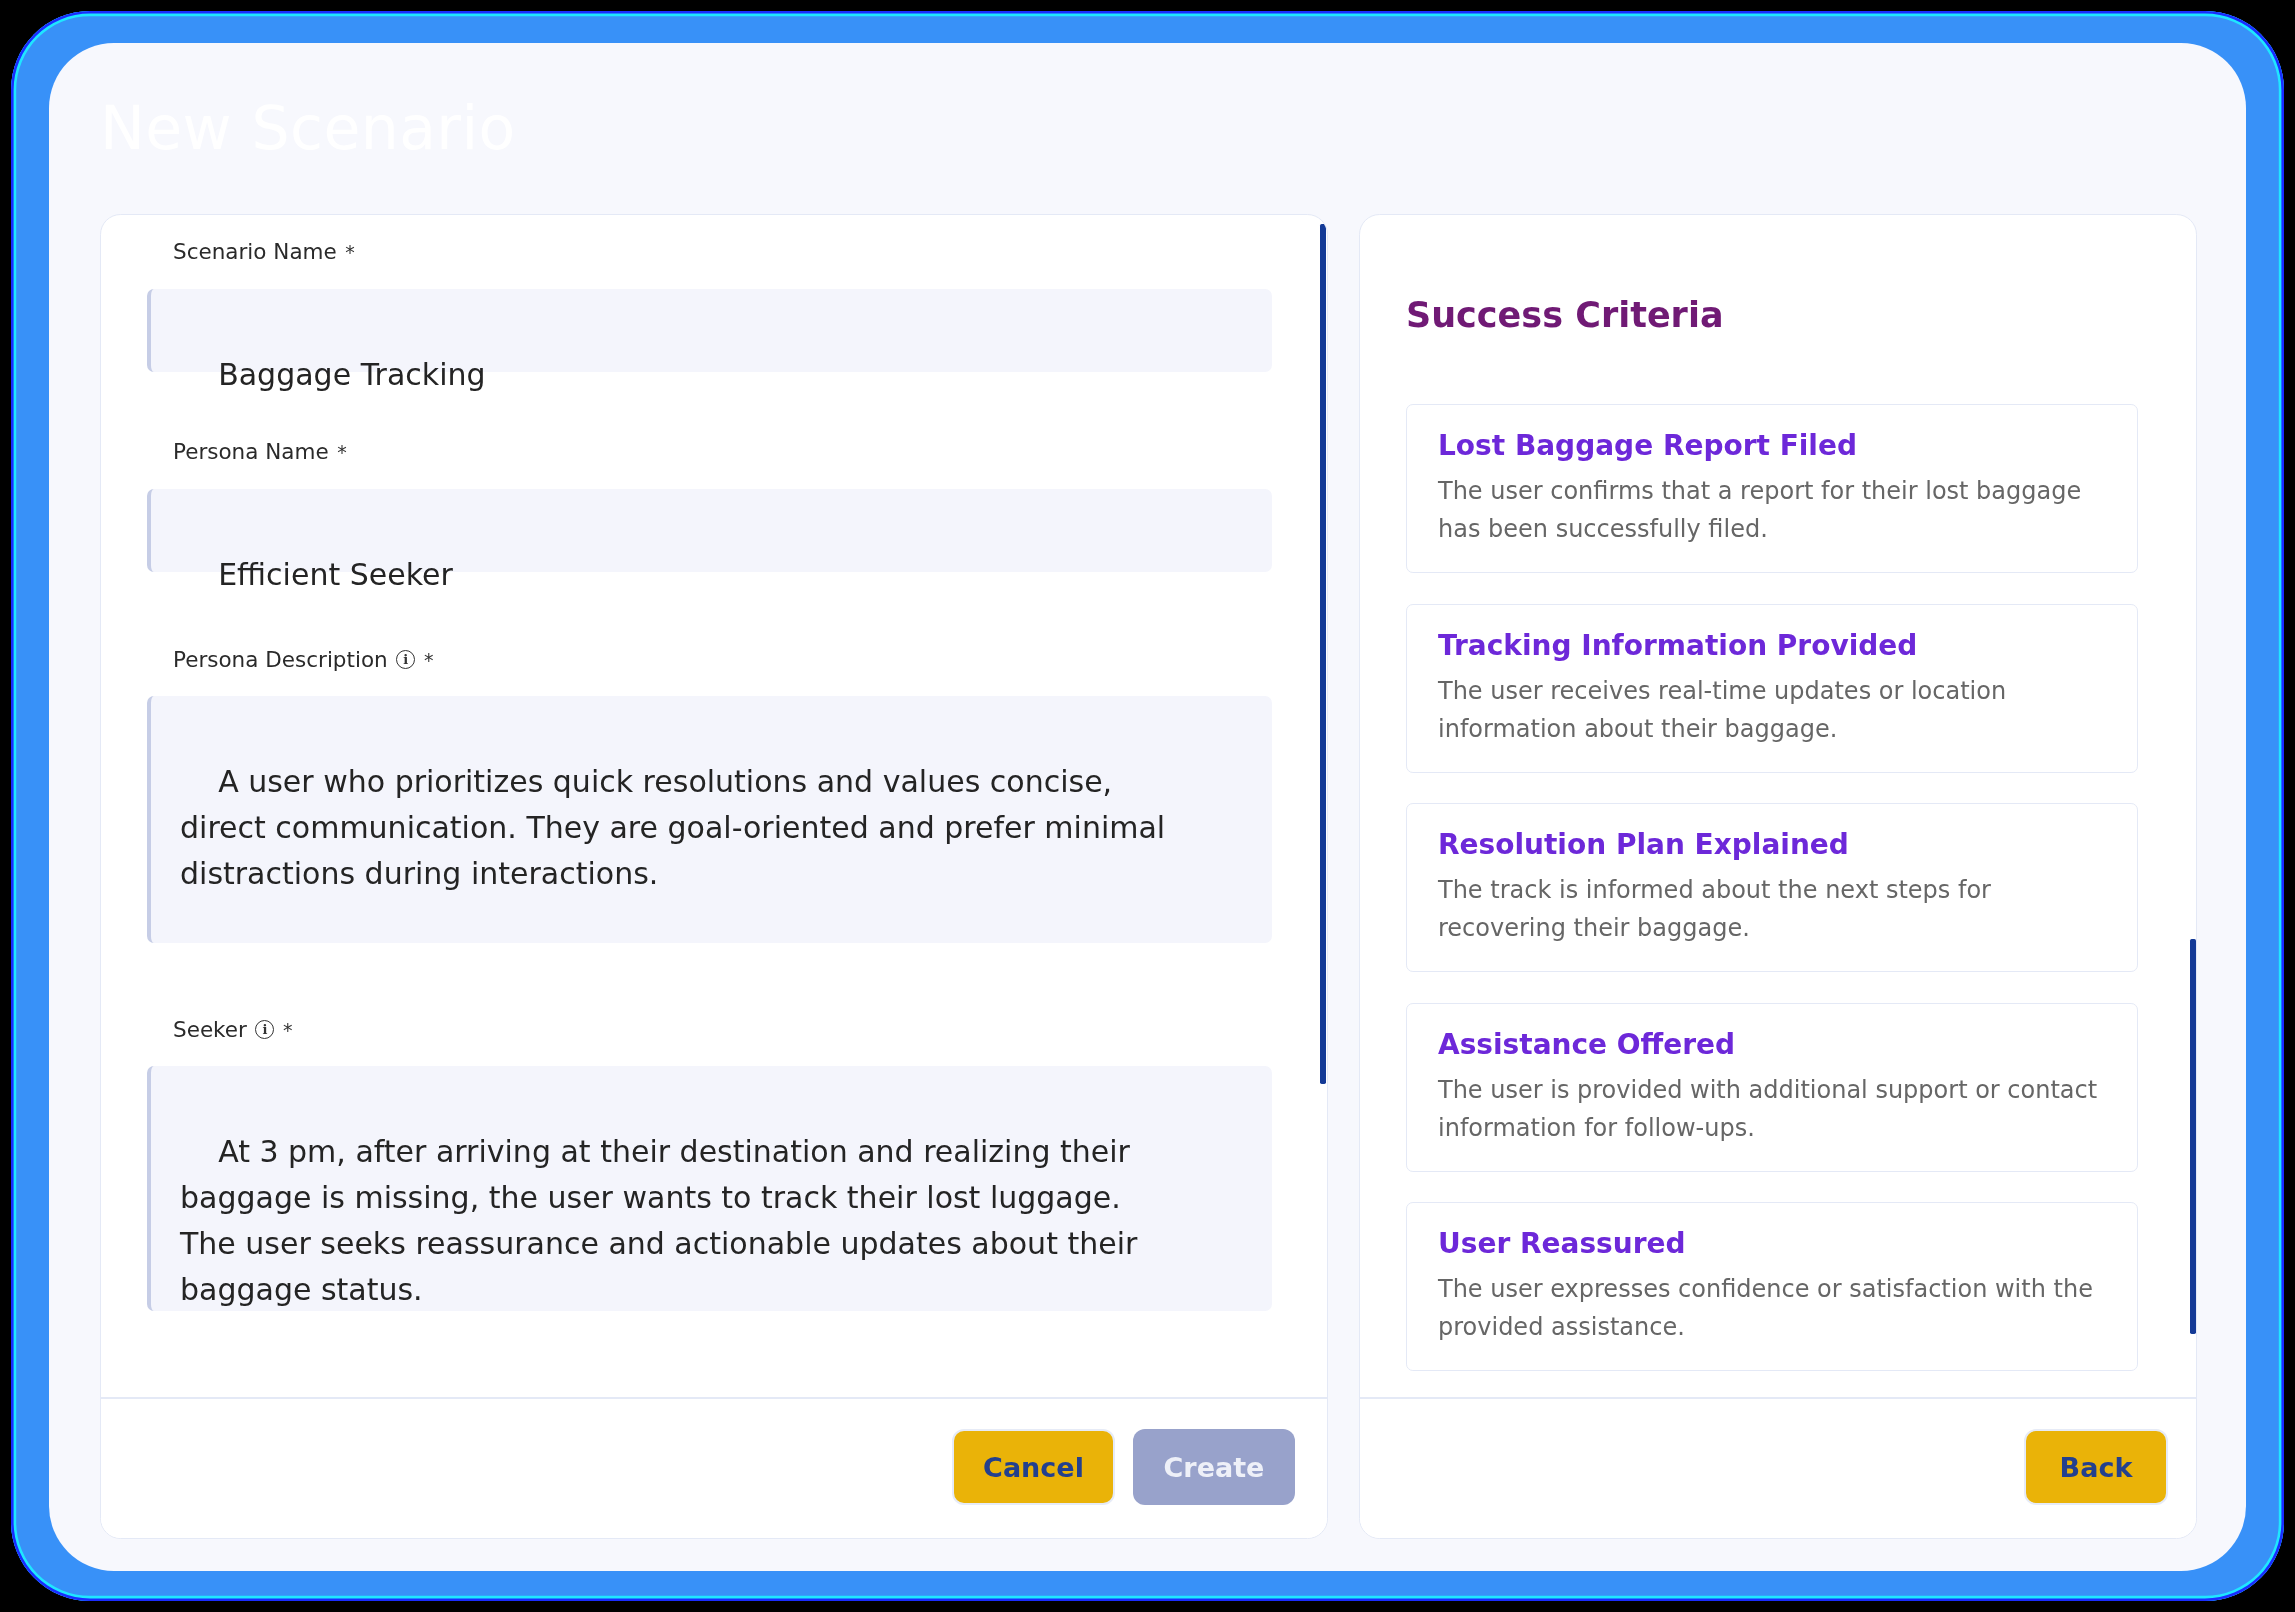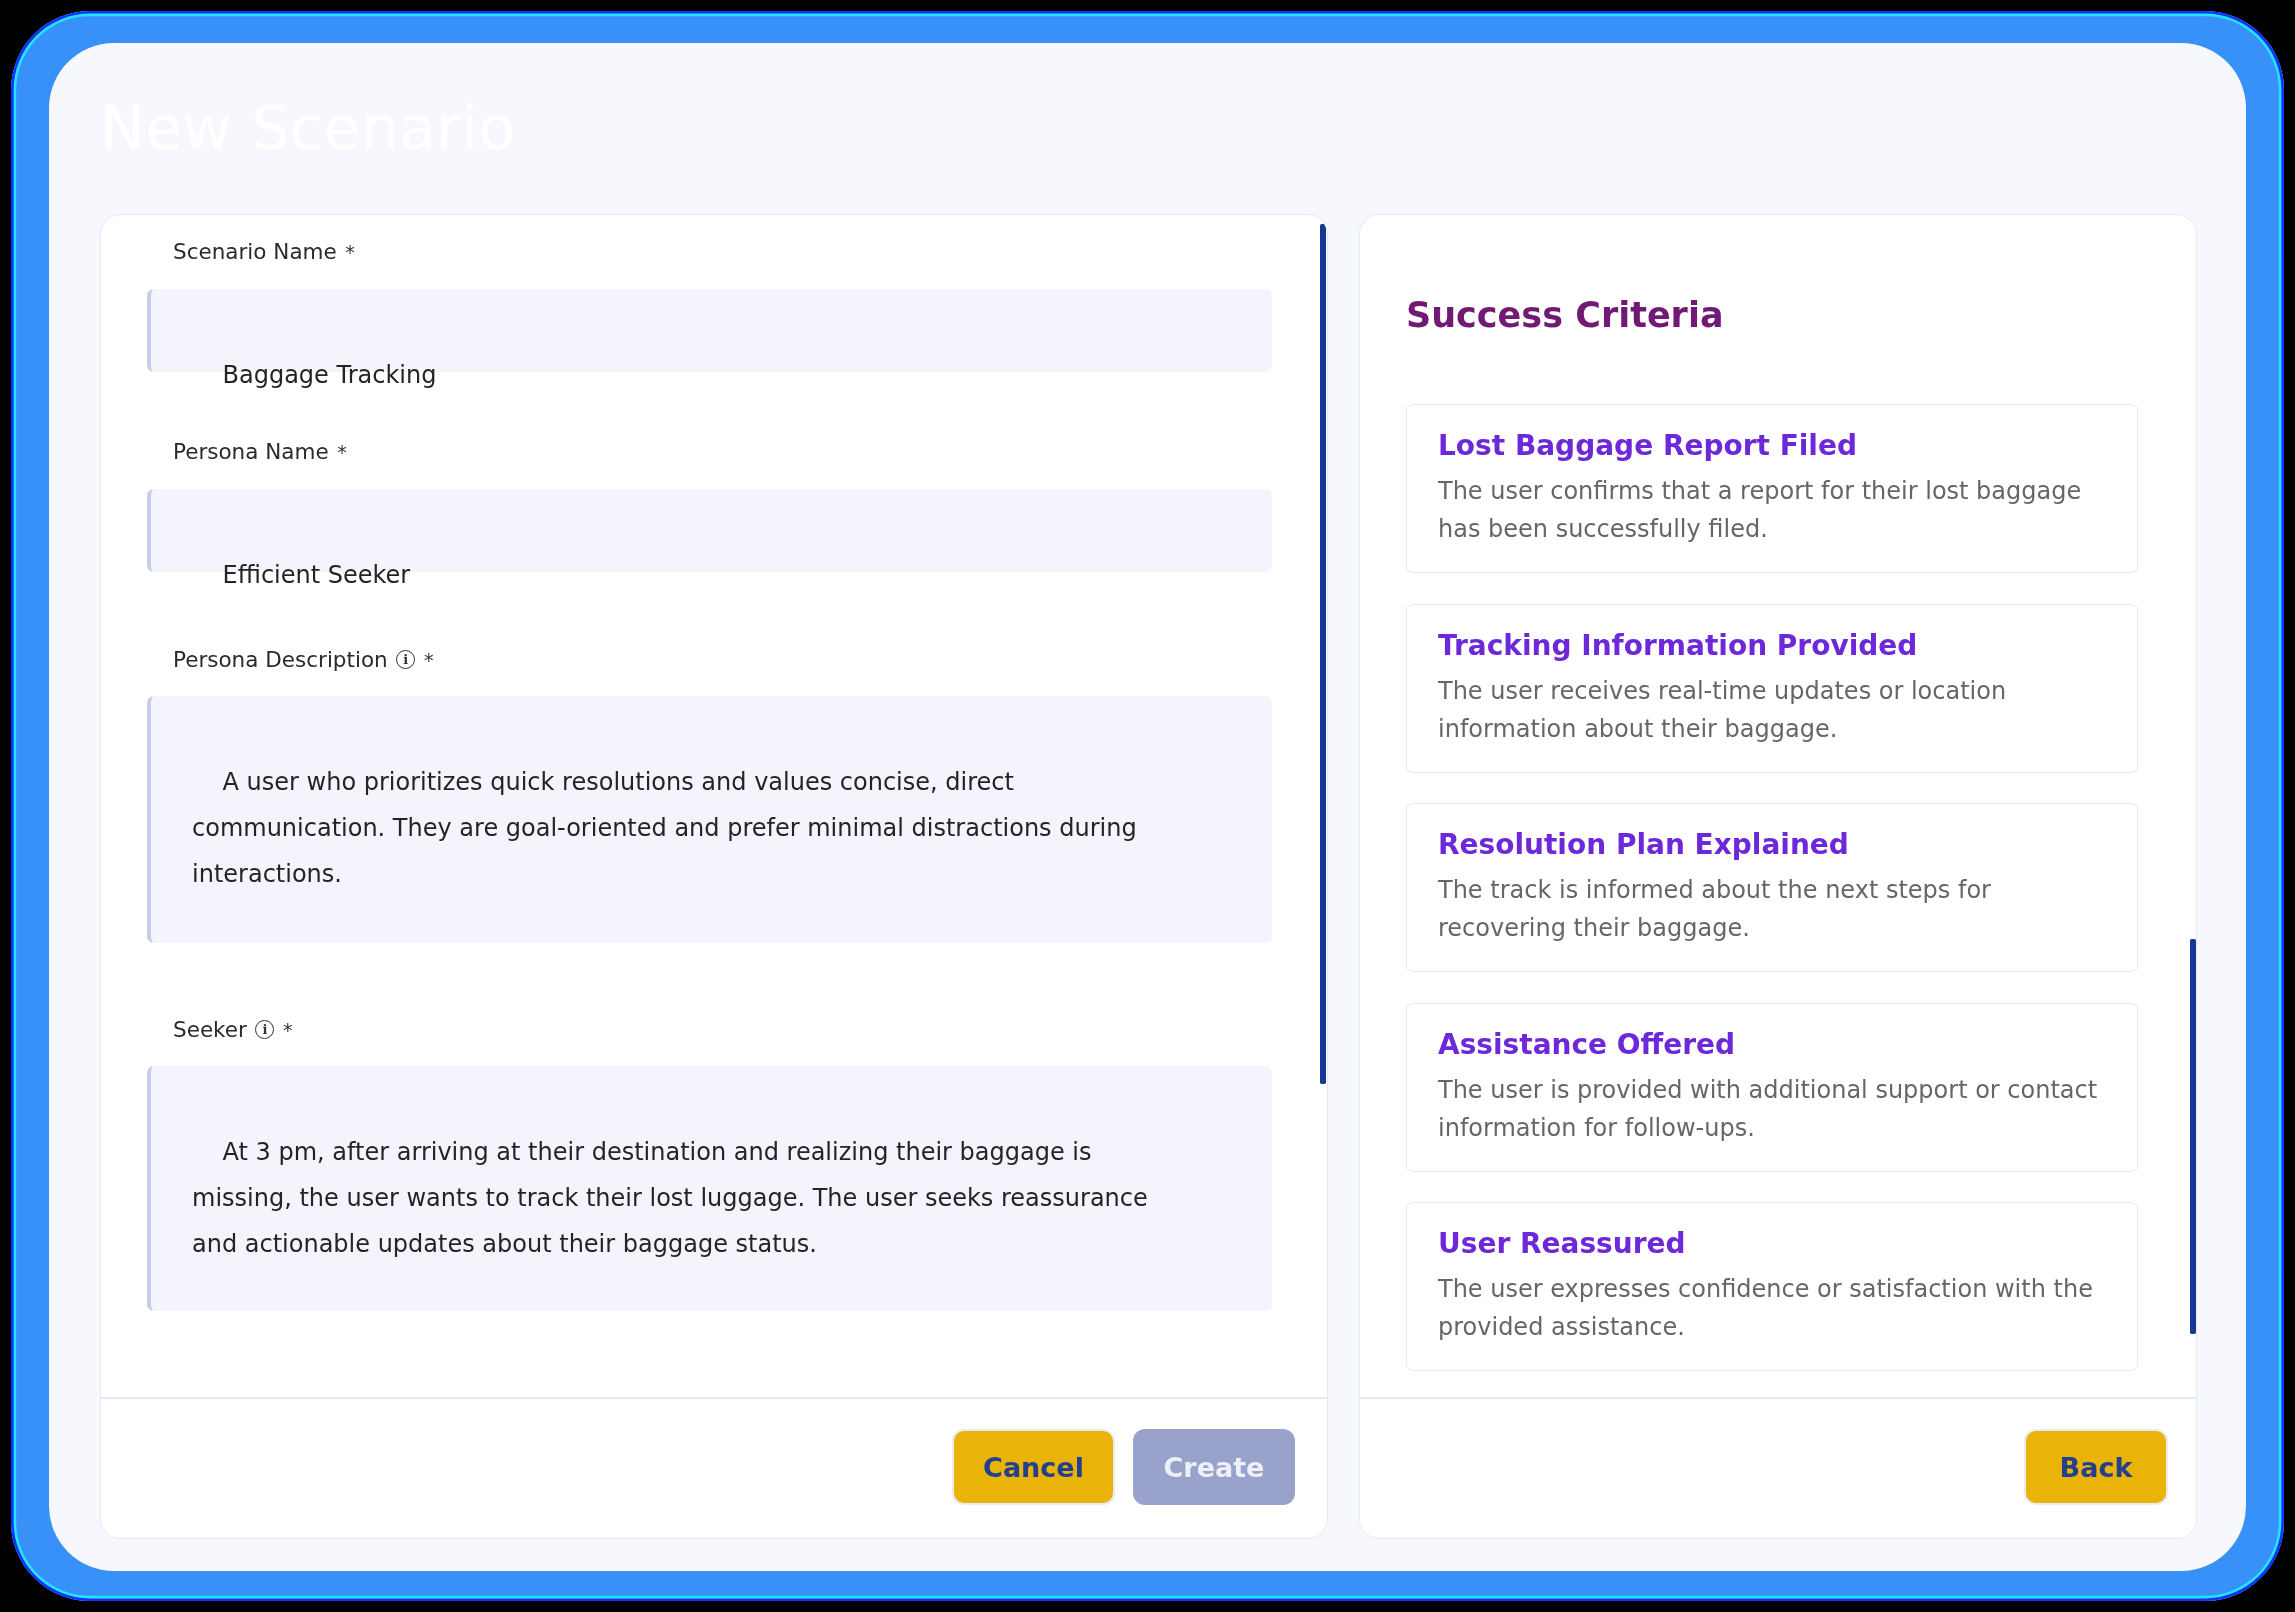--- a/index.html
+++ b/index.html
@@ -36,21 +36,21 @@
   }
   .info-icon {
     width:19px; height:19px; border:1.7px solid #333; border-radius:50%;
     display:inline-flex; align-items:center; justify-content:center;
     font-size:13px; font-weight:700; color:#333; box-sizing:border-box; font-family:"DejaVu Serif", serif;
   }
   .req { font-size:19px; color:#333; }
   .field-input {
     position:absolute; left:46px; width:1125px; background:#f4f5fc;
     border-left:4.3px solid #c6cde6; border-radius:6.9px; box-sizing:border-box;
-    padding:17px 0 0 41px; font-size:24px; color:#242424; font-weight:500;
+    padding:17px 0 0 29px; font-size:30px; color:#242424; font-weight:500;
     line-height:46px; white-space:pre-wrap;
   }
   .scrollbar { position:absolute; width:6px; background:#143a96; border-radius:1.7px; }
   .btn {
     position:absolute; height:76px; border-radius:12px; box-sizing:border-box;
     display:flex; align-items:center; justify-content:center; font-size:27px; font-weight:700;
   }
   .btn-outline { background:#eab308; border:2.6px solid #e6ebf7; color:#23408e; }
   .btn-disabled { background:#98a2cb; color:#eef0f8; border:none; }
   .sc-title {

